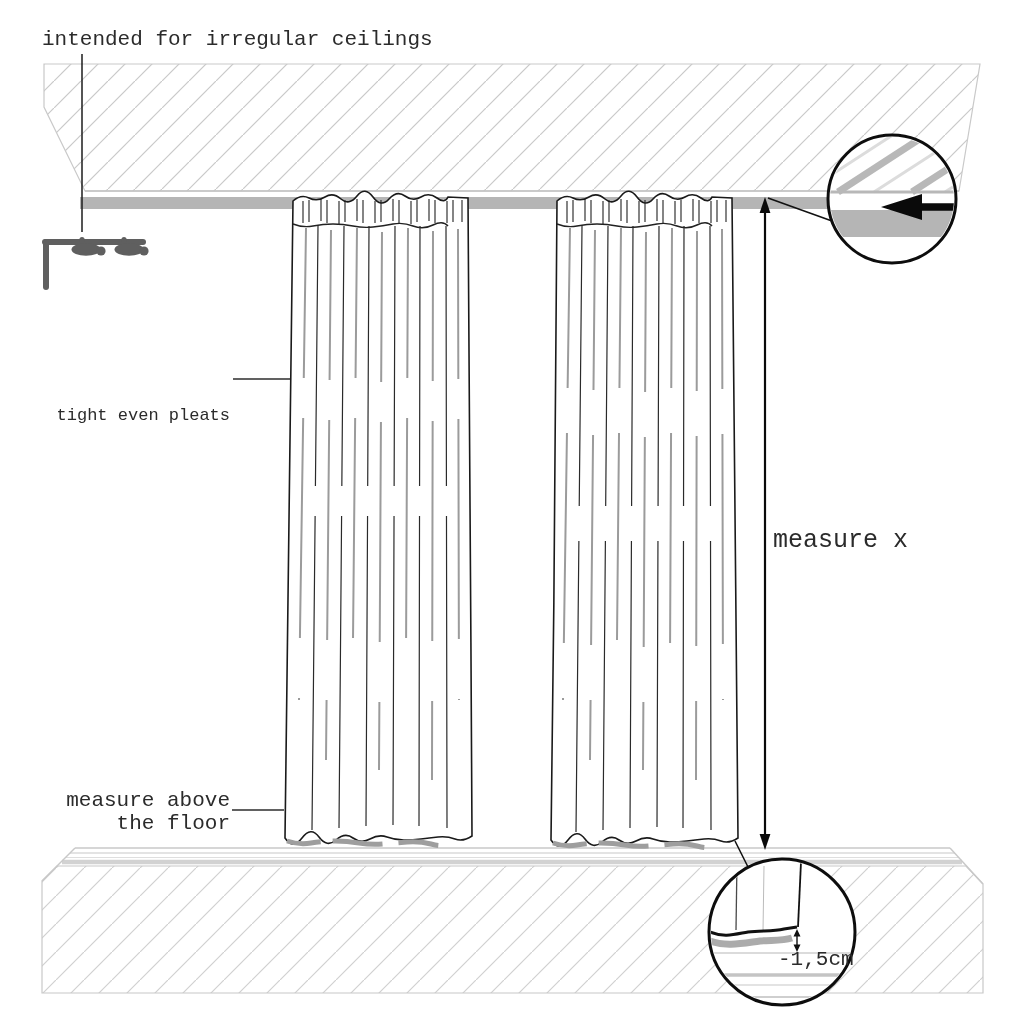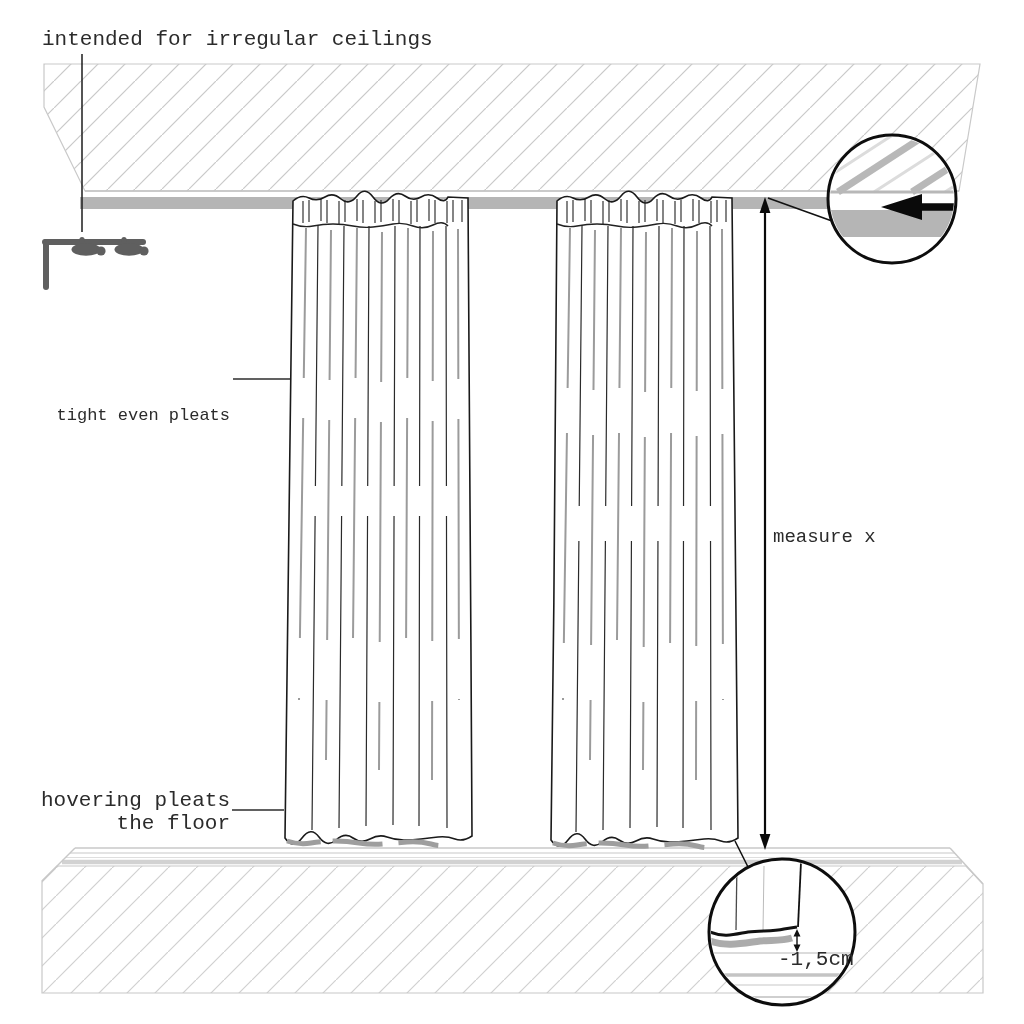--- a/index.html
+++ b/index.html
@@ -8,21 +8,21 @@
   }
   html,body{margin:0;padding:0;background:#fff;}
   #stage{
     position:relative;width:1024px;height:1024px;background:#fff;overflow:hidden;
     font-family:Liberation Mono, monospace;color:var(--c-text,#2b2b2b);
   }
   #stage svg{position:absolute;left:0;top:0;}
   .label{position:absolute;color:var(--c-text,#2b2b2b);line-height:1.15;}
   .lbl-ceiling{left:42px;top:28px;font-size:21px;}
   .lbl-pleats{left:40px;top:366px;width:190px;text-align:right;font-size:17px;margin-top:40px;}
-  .lbl-measure{left:773px;top:527px;font-size:19px;}
+  .lbl-measure{left:773px;top:527px;font-size:25px;}
   .lbl-hover{left:40px;top:789px;width:190px;text-align:right;font-size:21px;white-space:pre-line;line-height:23px;}
   .lbl-hem{left:778px;top:948px;font-size:21px;}
 </style>
 </head>
 <body>
 
 <div id="stage">
 
   <svg width="1024" height="1024" viewBox="0 0 1024 1024">
     <defs>
@@ -136,17 +136,17 @@
         <line x1="709" y1="975" x2="856" y2="975" stroke="#c4c4c4" stroke-width="3.5"></line>
         <line x1="709" y1="985" x2="856" y2="985" stroke="#dadada" stroke-width="1.5"></line>
         <line x1="709" y1="997" x2="856" y2="997" stroke="#cfcfcf" stroke-width="2"></line>
       </g>
     </g>
   </svg>
 
   <div class="label lbl-ceiling">intended for irregular ceilings</div>
   <div class="label lbl-pleats">tight even pleats</div>
   <div class="label lbl-measure">measure x</div>
-  <div class="label lbl-hover">hovering pleats
+  <div class="label lbl-hover">measure above
 the floor</div>
   <div class="label lbl-hem">-1,5cm</div>
 
 </div>
 
 </body></html>

